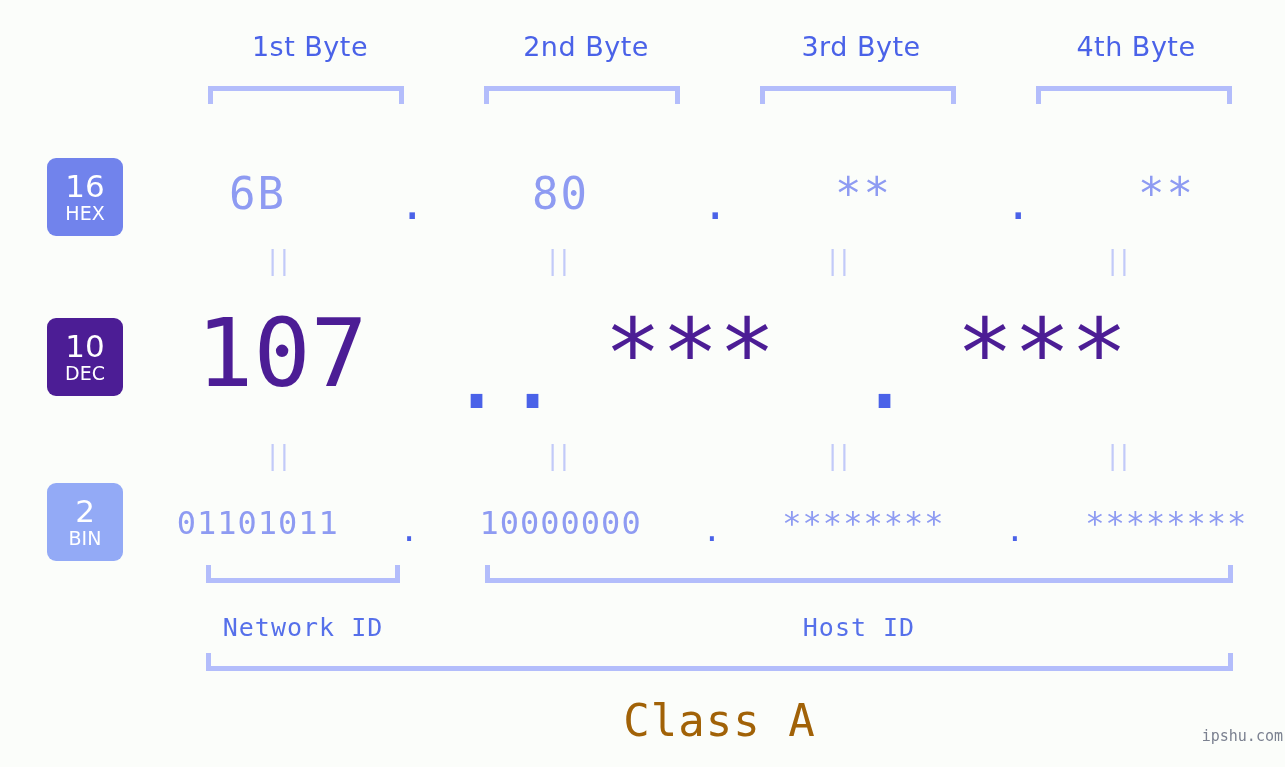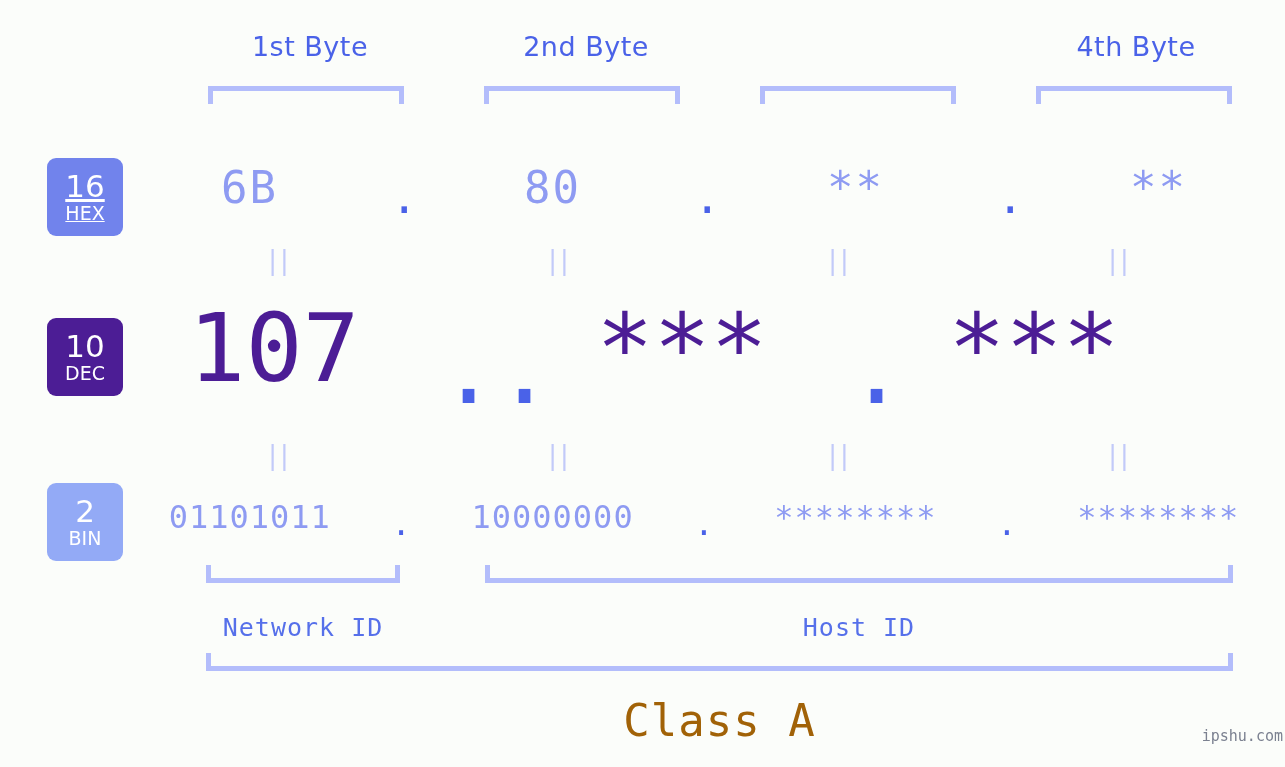--- a/index.html
+++ b/index.html
@@ -75,24 +75,24 @@
     margin-bottom: 2px;
   }
   .badge .rad {
     font-size: 19px;
     font-weight: 400;
   }
 
   
   .row {
     position: absolute;
-    left: 144px;
+    left: 152px;
     width: 1120px;
     display: flex;
-    align-items: center;
+    align-items: flex-end;
     gap: 36px;
   }
   .cell {
     width: 260px;
     text-align: center;
     white-space: nowrap;
   }
   .dot {
     width: 20px;
     text-align: center;
@@ -194,28 +194,29 @@
     letter-spacing: 0px;
   }
 </style>
 </head>
 <body style="background: rgb(251, 253, 250);">
 
 <div class="stage">
 
   <div class="byte-label" style="left:180px;">1st Byte</div>
   <div class="byte-label" style="left:456px;">2nd Byte</div>
+  <div class="byte-label" style="left:731px;">3rd Byte</div>
   <div class="byte-label" style="left:1006px;">4th Byte</div>
 
   <div class="bracket bracket-top" style="left: 208px; top: 86px; width: 196px; border-color: rgb(179, 189, 251);"></div>
   <div class="bracket bracket-top" style="left: 484px; top: 86px; width: 196px; border-color: rgb(179, 189, 251);"></div>
   <div class="bracket bracket-top" style="left: 760px; top: 86px; width: 196px; border-color: rgb(179, 189, 251);"></div>
   <div class="bracket bracket-top" style="left: 1036px; top: 86px; width: 196px; border-color: rgb(179, 189, 251);"></div>
 
-  <div class="badge" style="top: 158px; background: rgb(113, 131, 236); text-decoration: underline;">
+  <div class="badge" style="top: 158px; background: rgb(113, 131, 236);">
     <span class="num">16</span>
     <span class="rad">HEX</span>
   </div>
   <div class="badge" style="top: 318px; background: #4c1d95;">
     <span class="num">10</span>
     <span class="rad">DEC</span>
   </div>
   <div class="badge" style="top: 483px; background: rgb(147, 170, 246);">
     <span class="num">2</span>
     <span class="rad">BIN</span>

